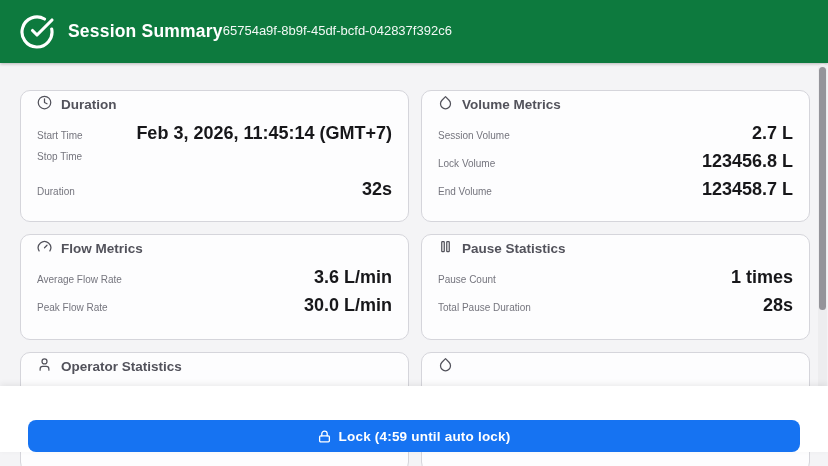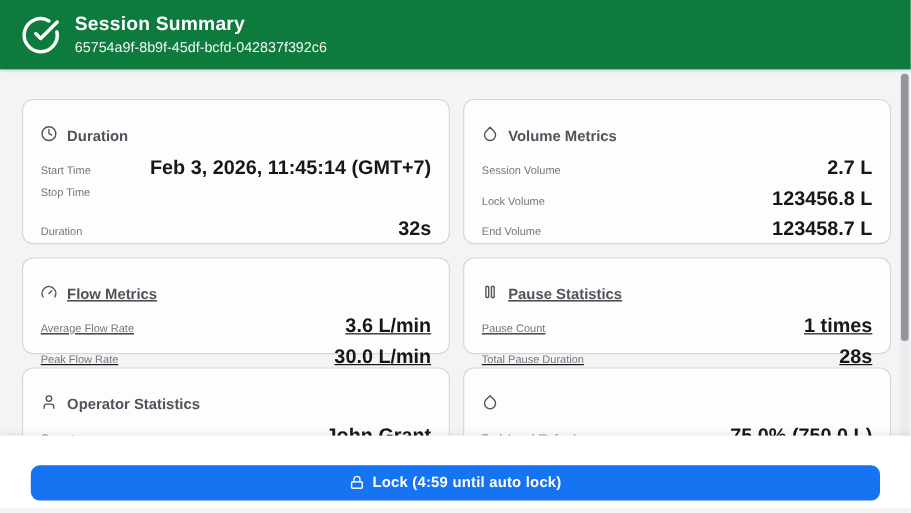--- a/index.html
+++ b/index.html
@@ -20,55 +20,55 @@
     position:relative;
   }
   
   .app-header{
     height:63px;background:var(--green);
     display:flex;align-items:center;gap:13px;
     padding:0 18px;box-shadow:0 1px 3px rgba(0,0,0,.25);
     position:relative;z-index:3;
   }
   .app-header .hicon{width:37px;height:37px;display:flex;align-items:center;justify-content:center;}
-  .htext{display:flex;flex-direction:column;line-height:1.25;}
+  .htext{display:flex;flex-direction:row;line-height:1.25;}
   .htitle{color:#fff;font-size:17.5px;font-weight:700;letter-spacing:.2px;}
   .hsub{color:rgba(255,255,255,.95);font-size:13px;margin-top:2px;}
   
   .content{
     padding:27px 18px 0 20px;
     display:grid;grid-template-columns:1fr 1fr;gap:12px;
   }
   .card{
     background:var(--card-bg);
     border:1px solid var(--card-border);
     border-radius:10px;
-    padding:23px 16px 12px 16px;
+    padding:4px 16px 12px 16px;
   }
   .card.h3{height:132px;}
-  .card.h2{height:88px;text-decoration:underline;}
+  .card.h2{height:106px;}
   .card.cut{height:120px;}
   .card-head{
     display:flex;align-items:center;gap:9px;
     color:var(--head-text);font-size:13.5px;font-weight:600;
   }
   .card-head svg{flex:0 0 auto;stroke:var(--head-text);}
   .card-row{
     display:flex;justify-content:space-between;align-items:baseline;
     margin-top:10px;height:18px;
   }
   .card-row:first-of-type{margin-top:13px;}
   .row-label{color:var(--label-text);font-size:10px;}
   .row-value{color:var(--value-text);font-size:18px;font-weight:700;white-space:nowrap;}
   
   .footer-bar{
-    position:absolute;left:0;right:0;bottom:4px;height:66px;
+    position:absolute;left:0;right:0;bottom:14px;height:66px;
     background:#ffffff;z-index:5;
     box-shadow:0 -2px 6px rgba(0,0,0,.07);
-    display:flex;align-items:center;justify-content:center;
+    display:flex;align-items:flex-end;justify-content:center;
     padding:19px 28px 0 28px;
   }
   .lock-button{
     width:100%;height:32px;border:none;border-radius:8px;
     background:var(--blue);color:#fff;
     font-family:inherit;font-size:13.5px;font-weight:700;letter-spacing:.2px;
     display:flex;align-items:center;justify-content:center;gap:8px;
     cursor:pointer;
   }
   

